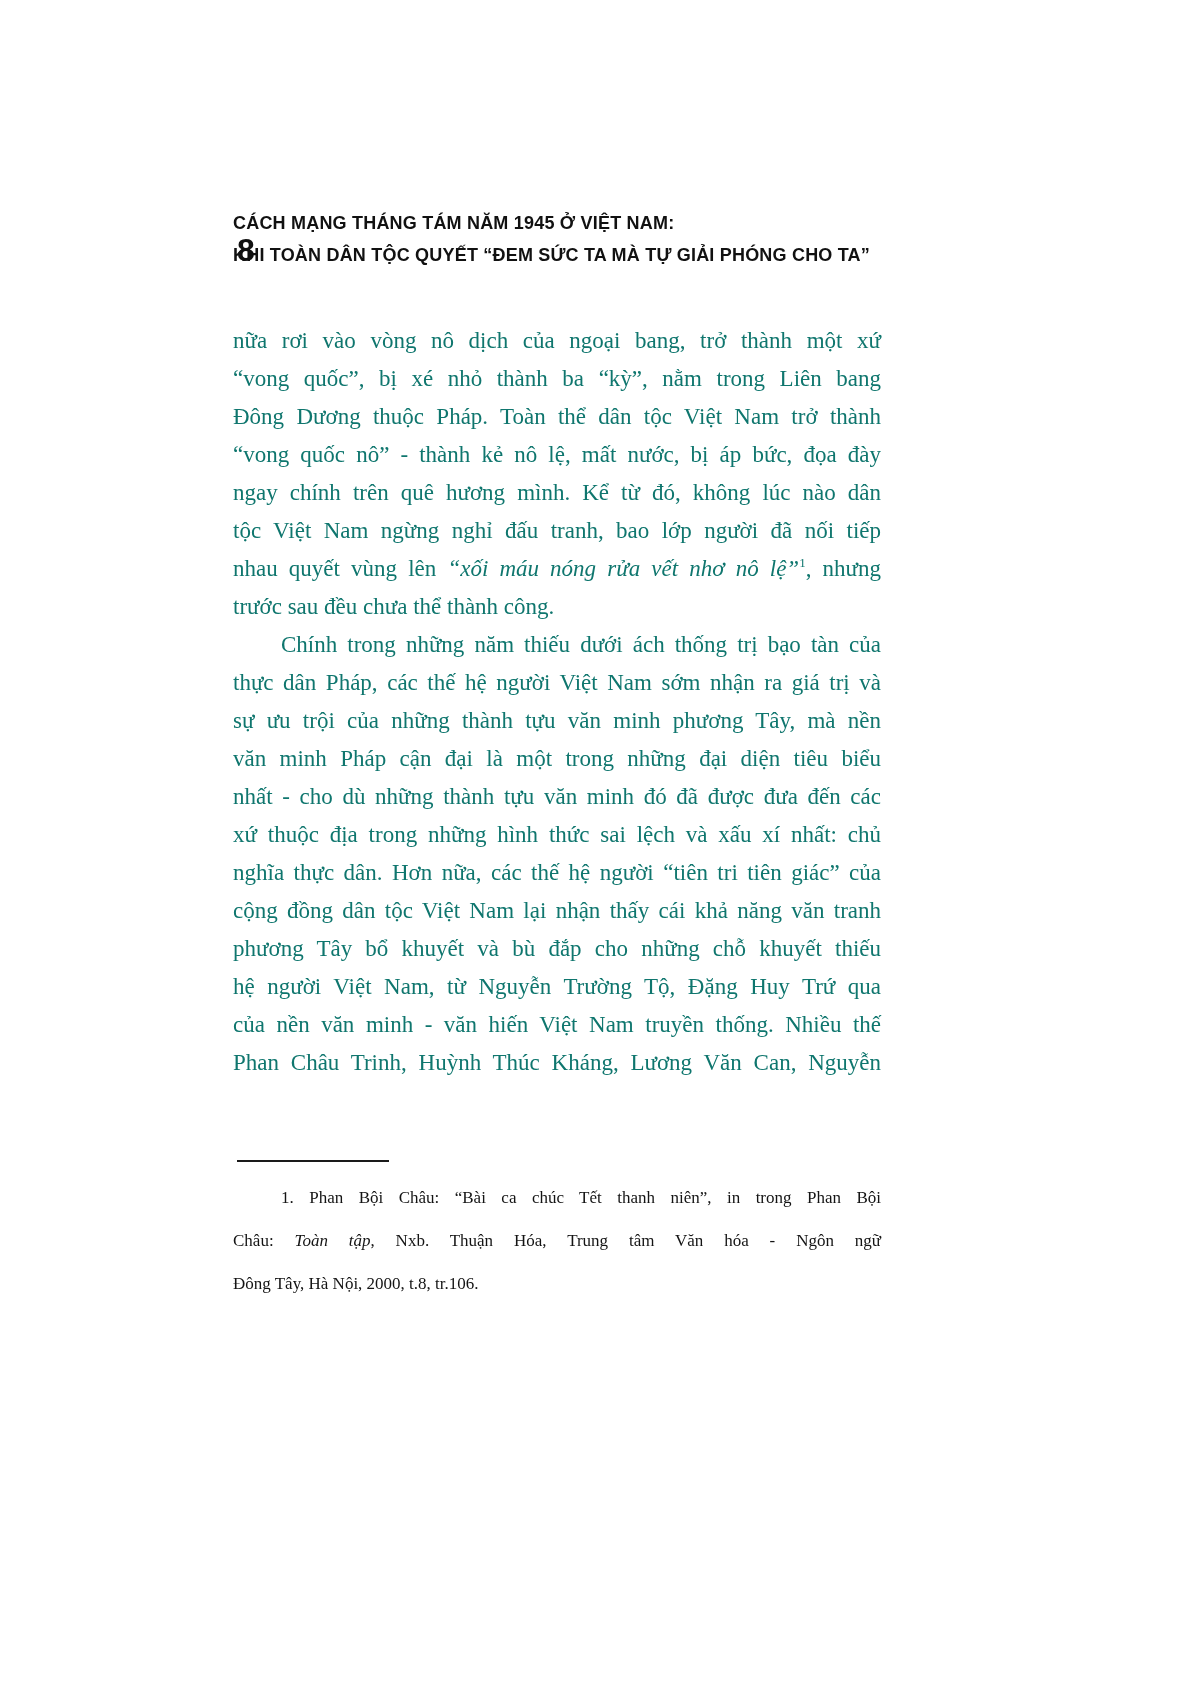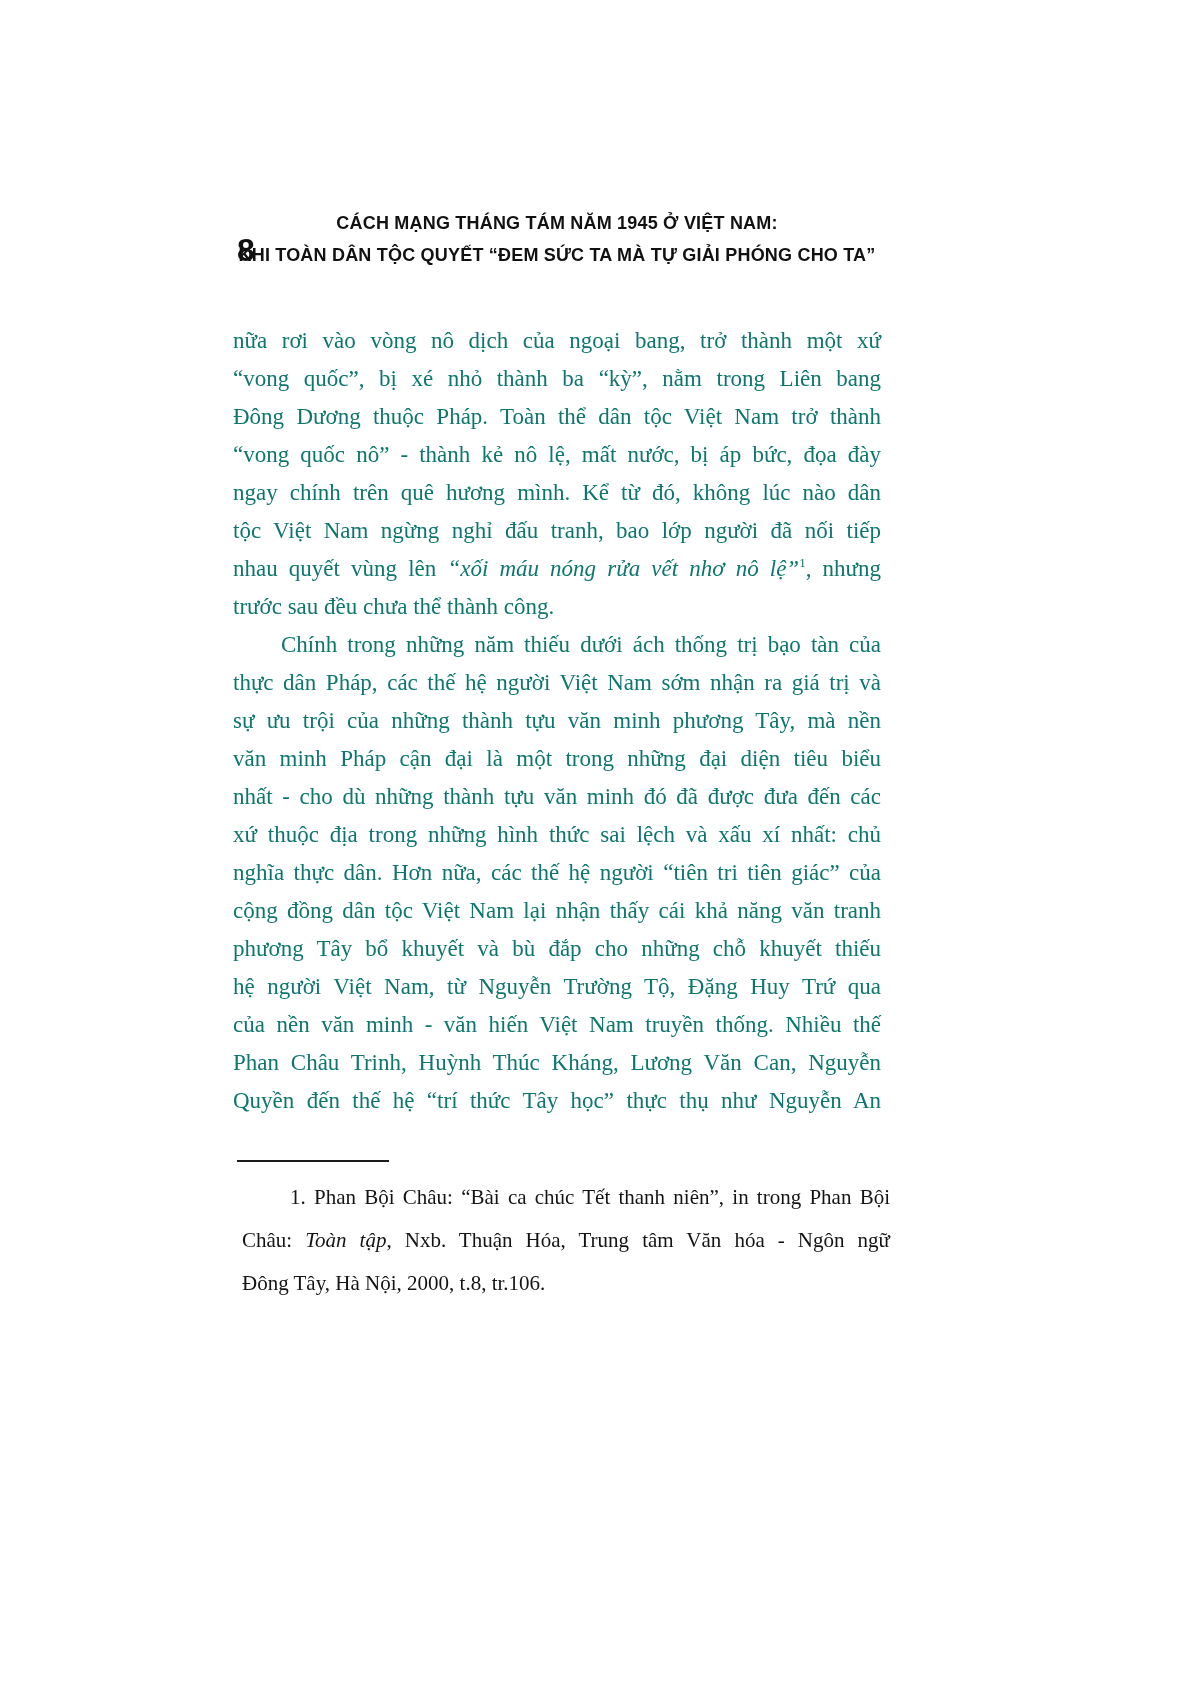--- a/index.html
+++ b/index.html
@@ -22,21 +22,21 @@
     font-family: "Liberation Sans", "DejaVu Sans", sans-serif;
     font-weight: 700;
     font-size: 32px;
     line-height: 1;
     color: #111;
   }
   .running-title {
     position: absolute;
     left: 233px; top: 207px;
     width: 648px;
-    text-align: center;
+    text-align: left;
     font-family: "Liberation Sans", "DejaVu Sans", sans-serif;
     font-weight: 700;
     font-size: 18px;
     line-height: 32px;
     letter-spacing: 0.2px;
     color: #111;
   }
   
   .body-text {
     position: absolute;
@@ -63,24 +63,23 @@
   .footnote-rule {
     position: absolute;
     left: 237px; top: 1160px;
     width: 152px; height: 2px;
     background: #1a1a1a;
   }
   .footnote-text {
     position: absolute;
     left: 233px; top: 1176px;
     width: 648px;
-    font-size: 21px;
+    font-size: 17px;
     line-height: 43px;
     color: #141414;
-    margin-left: 9px;
   }
 </style>
 </head>
 <body>
 
 <div class="page">
 
   <div class="page-num">8</div>
 
   <div class="running-title">
@@ -105,21 +104,20 @@
         <div class="line"><span>sự ưu trội của những thành tựu văn minh phương Tây, mà nền</span></div>
         <div class="line"><span>văn minh Pháp cận đại là một trong những đại diện tiêu biểu</span></div>
         <div class="line"><span>nhất - cho dù những thành tựu văn minh đó đã được đưa đến các</span></div>
         <div class="line"><span>xứ thuộc địa trong những hình thức sai lệch và xấu xí nhất: chủ</span></div>
         <div class="line"><span>nghĩa thực dân. Hơn nữa, các thế hệ người “tiên tri tiên giác” của</span></div>
         <div class="line"><span>cộng đồng dân tộc Việt Nam lại nhận thấy cái khả năng văn tranh</span></div>
         <div class="line"><span>phương Tây bổ khuyết và bù đắp cho những chỗ khuyết thiếu</span></div>
         <div class="line"><span>hệ người Việt Nam, từ Nguyễn Trường Tộ, Đặng Huy Trứ qua</span></div>
         <div class="line"><span>của nền văn minh - văn hiến Việt Nam truyền thống. Nhiều thế</span></div>
         <div class="line"><span>Phan Châu Trinh, Huỳnh Thúc Kháng, Lương Văn Can, Nguyễn</span></div>
-        <div class="line"><span>Quyền đến thế hệ “trí thức Tây học” thực thụ như Nguyễn An</span></div>
       </div>
     </div>
 
   <div class="footnote-rule"></div>
 
   <div class="footnote-text">
       <div class="line indent"><span>1. Phan Bội Châu: “Bài ca chúc Tết thanh niên”, in trong Phan Bội</span></div>
       <div class="line"><span>Châu: </span><span class="italic">Toàn tập</span><span>, Nxb. Thuận Hóa, Trung tâm Văn hóa - Ngôn ngữ</span></div>
       <div class="line last-line"><span>Đông Tây, Hà Nội, 2000, t.8, tr.106.</span></div>
     </div>

